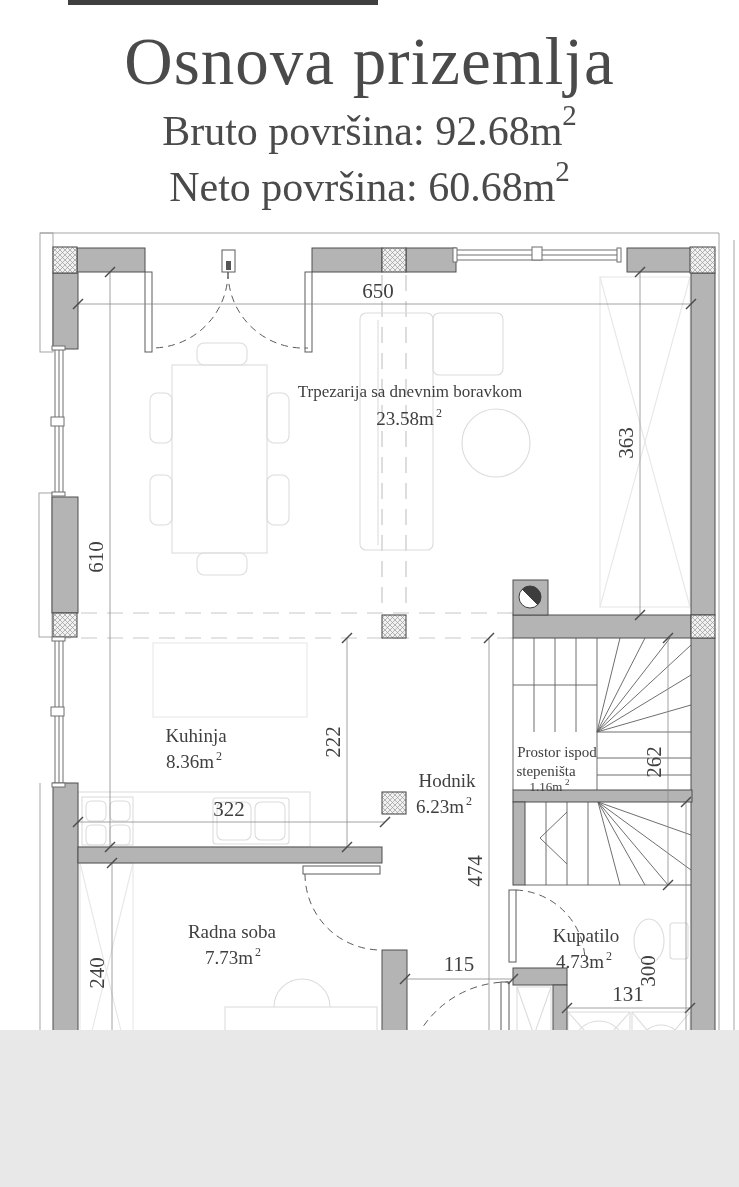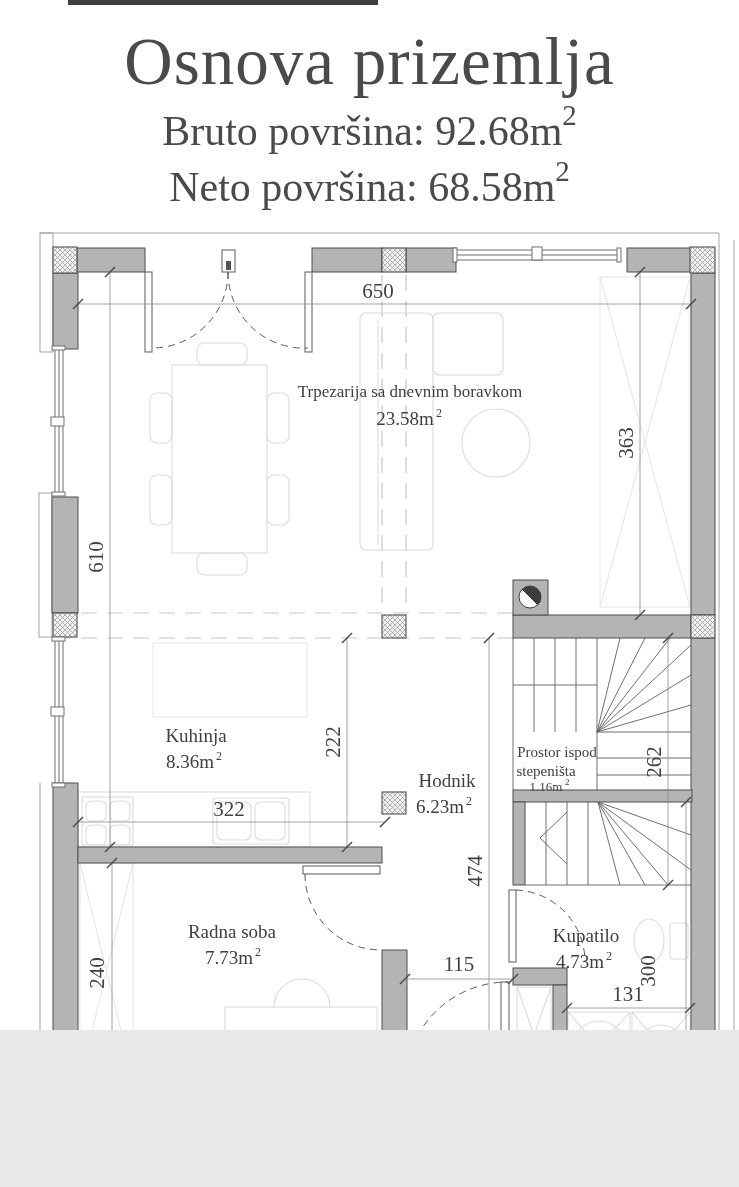--- a/index.html
+++ b/index.html
@@ -36,21 +36,21 @@
   .suptext.small{font-size:9px;}
 </style>
 </head>
 <body>
 
 <div class="page">
 
   <div class="header">
     <div class="title">Osnova prizemlja</div>
     <div class="subtitle"><span>Bruto površina: 92.68m</span><span class="sup">2</span></div>
-    <div class="subtitle"><span>Neto površina: 68.58m</span><span class="sup">2</span></div>
+    <div class="subtitle"><span>Neto površina: 60.68m</span><span class="sup">2</span></div>
   </div>
 
   <svg width="739" height="1187" viewBox="0 0 739 1187">
     <defs>
       <pattern id="hatch" patternUnits="userSpaceOnUse" width="5" height="5">
         <rect width="5" height="5" fill="#f1f1f1"></rect>
         <path d="M0 5 L5 0 M-1 1 L1 -1 M4 6 L6 4" stroke="#999999" stroke-width="0.7"></path>
         <path d="M0 0 L5 5 M4 -1 L6 1 M-1 4 L1 6" stroke="#999999" stroke-width="0.7"></path>
       </pattern>
     </defs>

